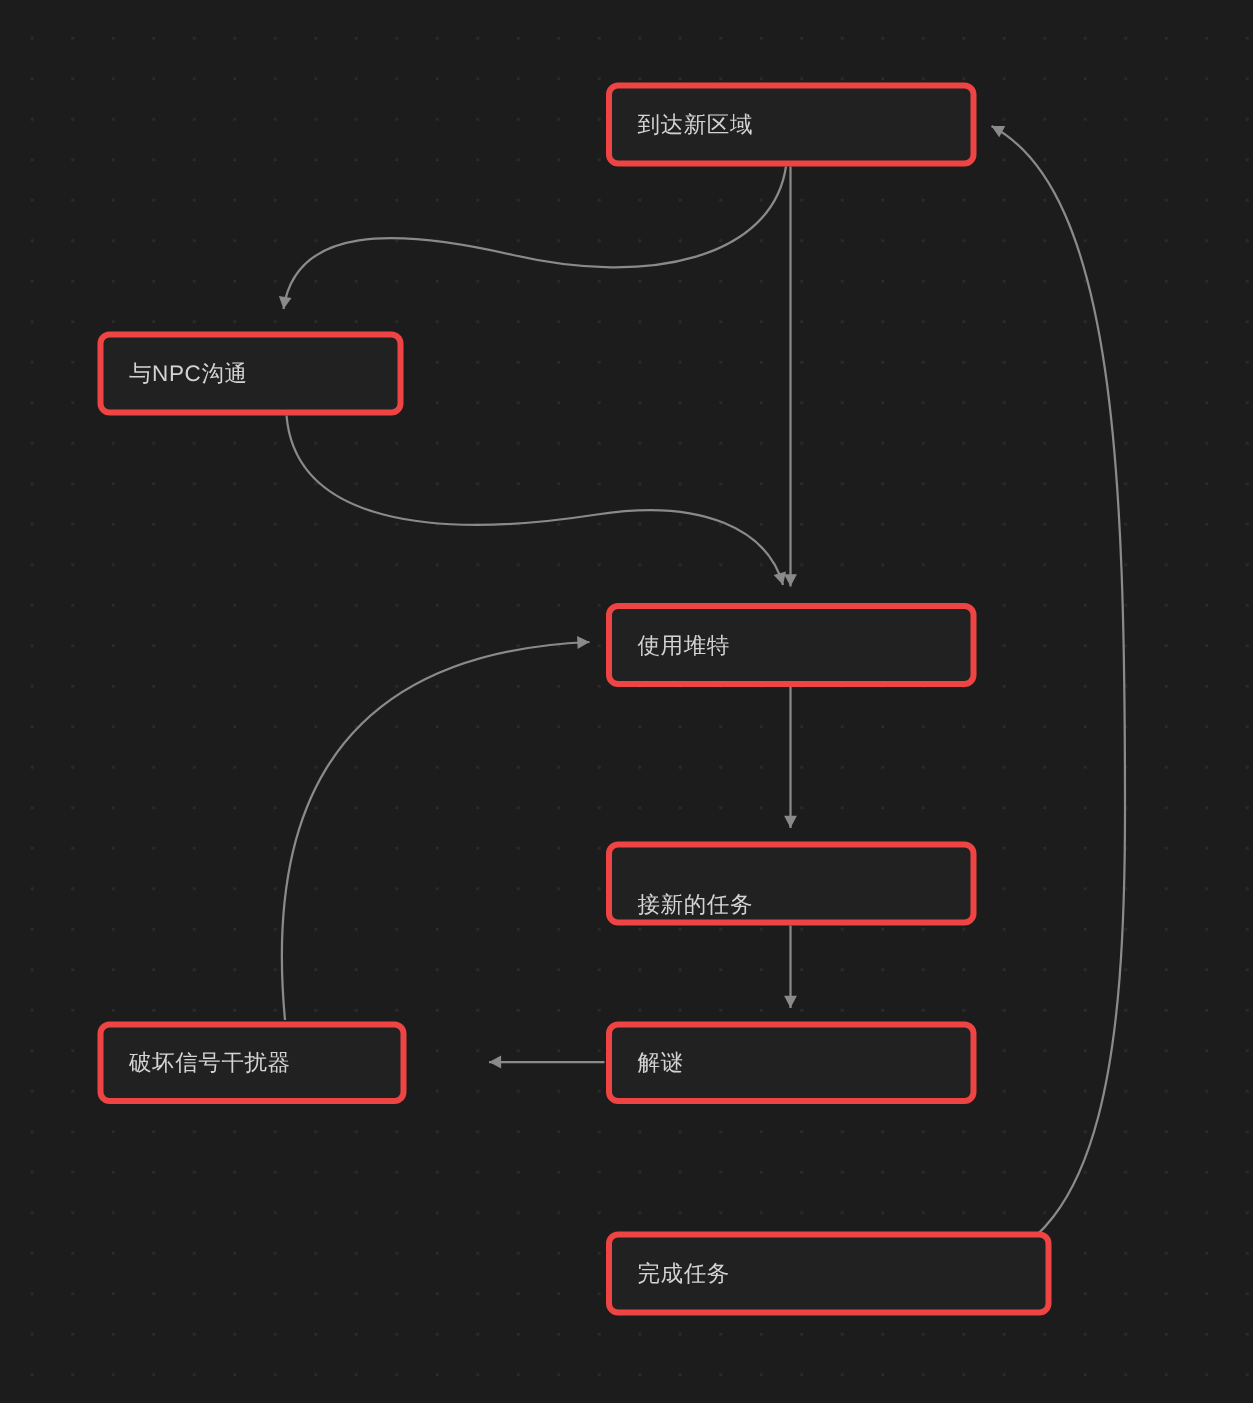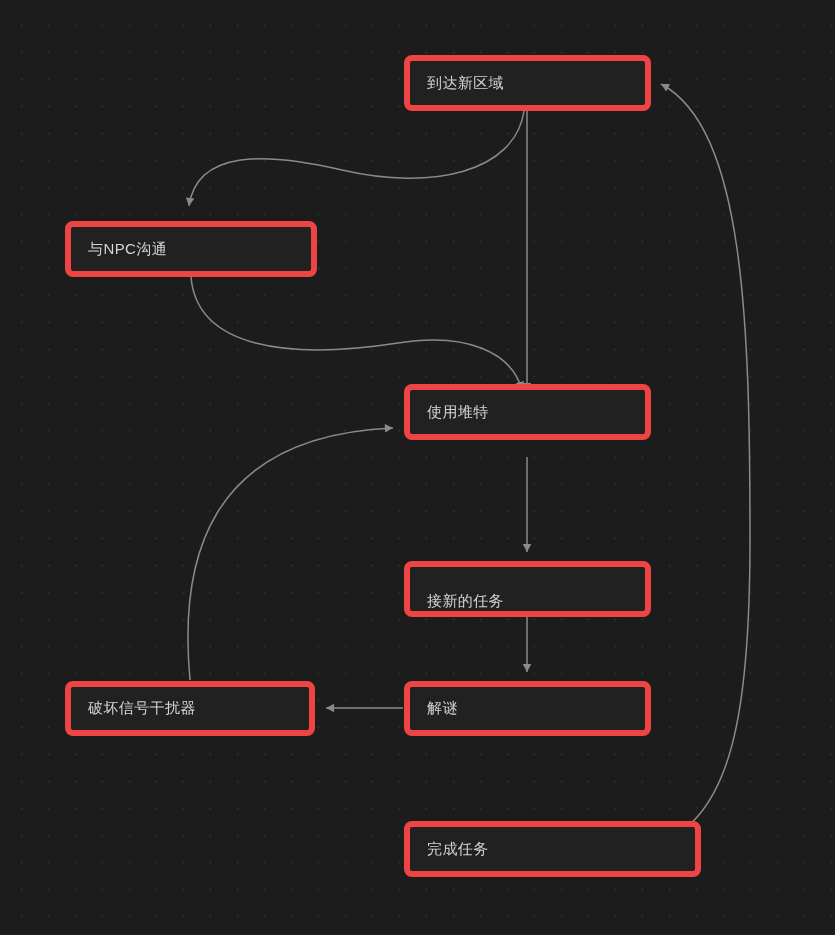--- a/index.html
+++ b/index.html
@@ -19,21 +19,21 @@
   .edges path.edge {
     fill: none;
     stroke: #8a8a8a;
     stroke-width: 1.5;
     marker-end: url(#arrowhead);
   }
   .node {
     position: absolute;
     box-sizing: border-box;
     background: #212121;
-    border: 6px solid #ef4444;
+    border: 4px solid #ef4444;
     border-radius: 8px;
     display: flex;
     align-items: center;
     padding: 0 17px;
     color: #d3d3d3;
     font-size: 15px;
     letter-spacing: 0.4px;
     cursor: default;
   }
   .node span { white-space: nowrap; }
@@ -57,37 +57,37 @@
     <path class="edge" d="M 527 617 L 527 672"></path>
     <path class="edge" d="M 403 708 L 326 708"></path>
     <path class="edge" d="M 190 680 C 179 562 206 436 393 428"></path>
     <path class="edge" d="M 652 845 C 735 824 750 700 750 540 C 750 320 744 128 661 84"></path>
   </svg>
 
   <div class="node" style="left:404px; top:55px; width:247px; height:56px;">
     <span>到达新区域</span>
   </div>
 
-  <div class="node" style="left:65px; top:221px; width:252px; height:56px;">
+  <div class="node" style="left:65px; top:221px; width:204px; height:56px;">
     <span>与NPC沟通</span>
   </div>
 
-  <div class="node" style="left:404px; top:384px; width:247px; height:56px;">
+  <div class="node" style="left:404px; top:402px; width:247px; height:56px;">
     <span>使用堆特</span>
   </div>
 
   <div class="node" style="left:404px; top:561px; width:247px; height:56px;align-items:flex-end;">
     <span>接新的任务</span>
   </div>
 
   <div class="node" style="left:404px; top:681px; width:247px; height:55px;">
     <span>解谜</span>
   </div>
 
-  <div class="node" style="left:65px; top:681px; width:250px; height:55px;">
+  <div class="node" style="left:65px; top:681px; width:206px; height:55px;">
     <span>破坏信号干扰器</span>
   </div>
 
   <div class="node" style="left:404px; top:821px; width:297px; height:56px;">
     <span>完成任务</span>
   </div>
 
 </div>
 
 </body></html>

